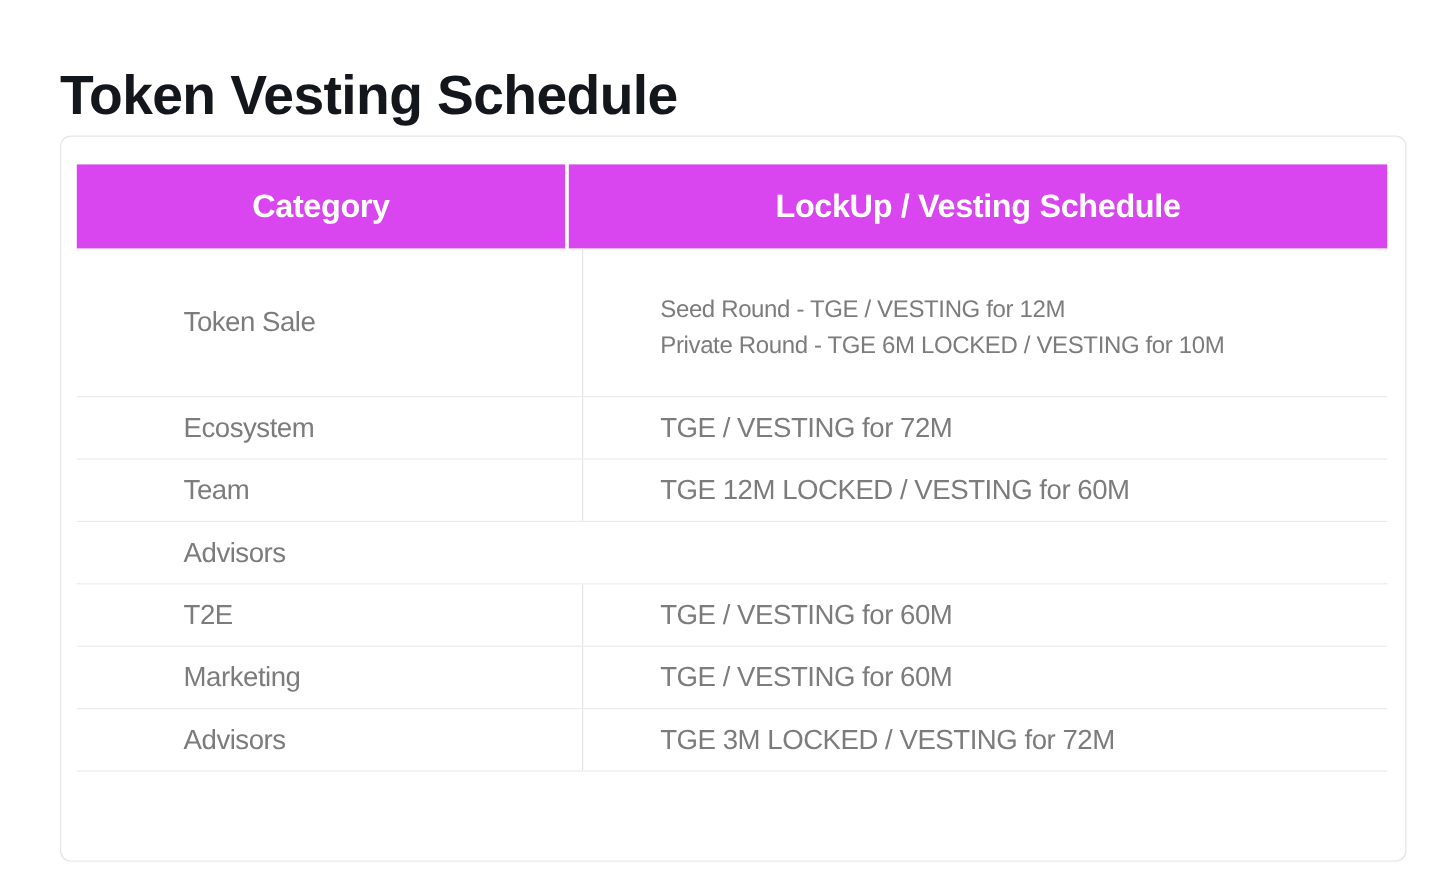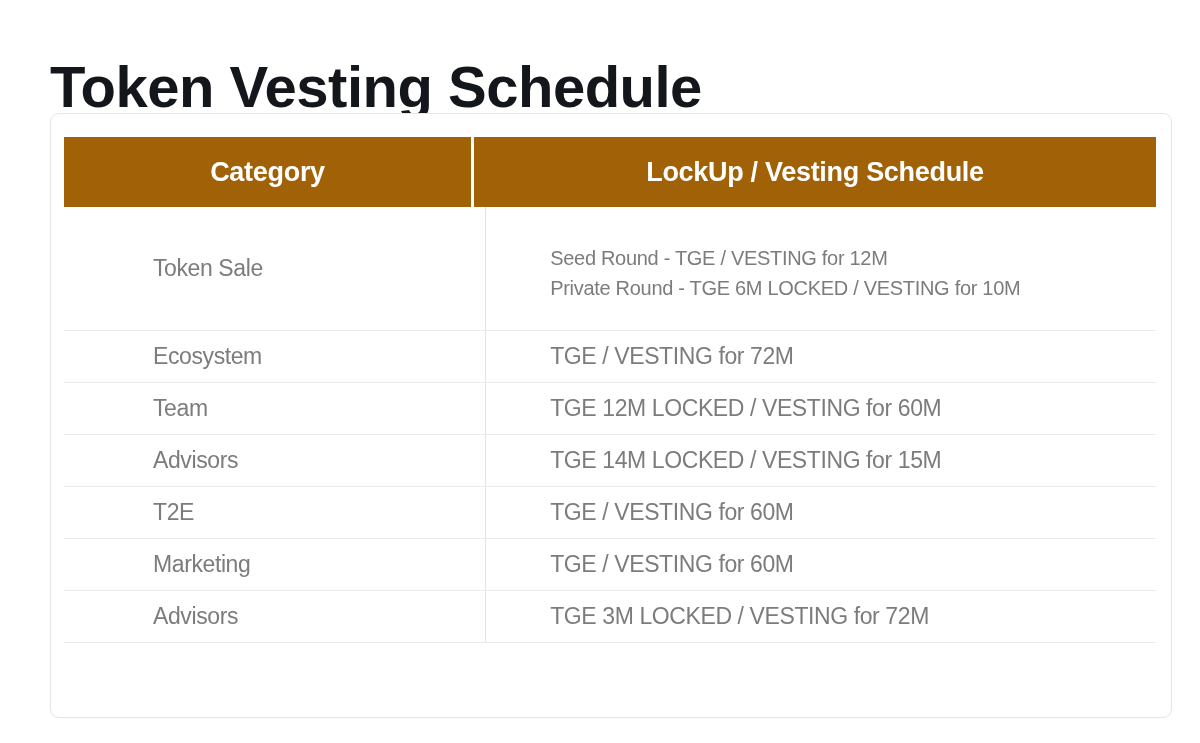--- a/index.html
+++ b/index.html
@@ -20,21 +20,21 @@
     position: relative;
     width: 1200px;
     height: 743px;
     box-sizing: border-box;
   }
 
   .page-title {
     position: absolute;
     left: 50px;
     top: 18px;
-    font-size: 58px;
+    font-size: 46px;
     line-height: 60px;
     font-weight: bold;
     color: #13161a;
     letter-spacing: -0.5px;
     white-space: nowrap;
   }
 
   .card {
     position: absolute;
     left: 50px;
@@ -55,21 +55,21 @@
     top: 23px;
     width: 1092px;
   }
 
   
   .thead {
     display: flex;
     height: 70px;
   }
   .th {
-    background: #a16207;
+    background: #d946ef;
     color: #ffffff;
     font-size: 27px;
     font-weight: bold;
     letter-spacing: -0.3px;
     display: flex;
     align-items: center;
     justify-content: center;
     box-sizing: border-box;
   }
   .th.col-a { width: 407px; }
@@ -149,21 +149,20 @@
           <div class="td col-b">TGE / VESTING for 72M</div>
         </div>
 
         <div class="tr std">
           <div class="td col-a">Team</div>
           <div class="td col-b">TGE 12M LOCKED / VESTING for 60M</div>
         </div>
 
         <div class="tr std">
           <div class="td col-a">Advisors</div>
-          <div class="td col-b">TGE 14M LOCKED / VESTING for 15M</div>
         </div>
 
         <div class="tr std">
           <div class="td col-a">T2E</div>
           <div class="td col-b">TGE / VESTING for 60M</div>
         </div>
 
 
         <div class="tr std">
           <div class="td col-a">Marketing</div>

